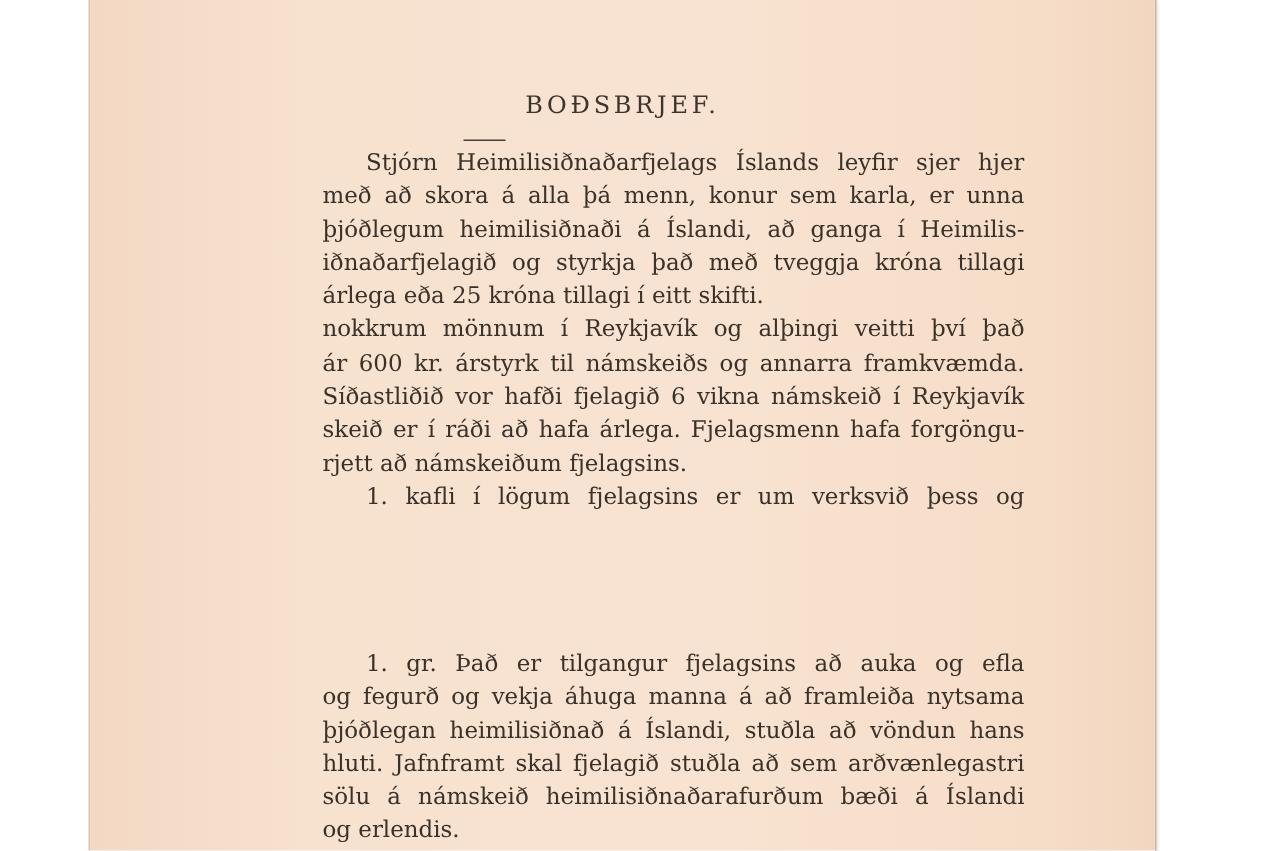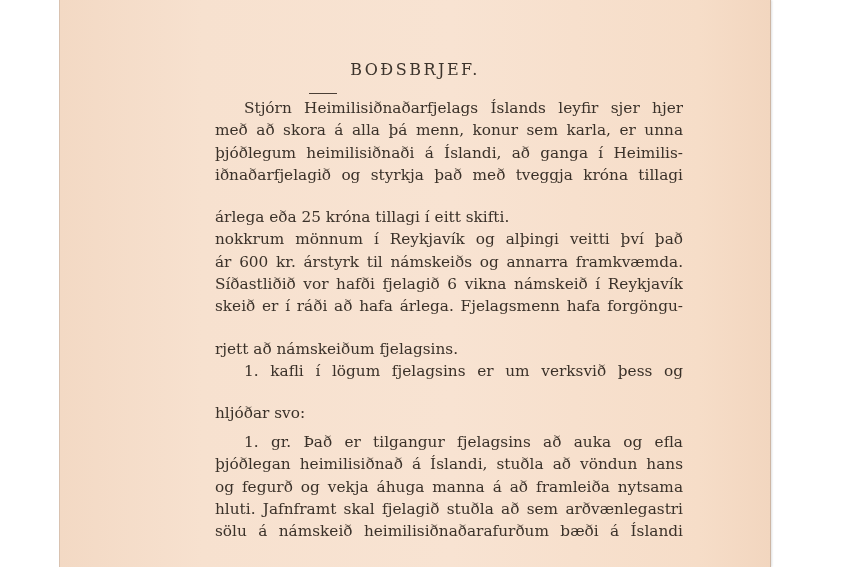--- a/index.html
+++ b/index.html
@@ -21,21 +21,21 @@
     position:absolute; left:249px; width:28px; top:93px; height:1px; background:#4a3f36;
   }
   .text {
     position:absolute; left:155px; width:468px;
     font-family:"DejaVu Serif", serif; font-size:15.3px; color:#3a3129;
   }
   .line {
     height:22.3px; line-height:22.3px; white-space:nowrap;
     text-align:justify; text-align-last:justify; overflow:hidden;
   }
-  .line.last { text-align-last:left;margin-top:20px; }
+  .line.last { text-align-last:left; }
   .line.indent { padding-left:29px; }
 </style>
 </head>
 <body>
 
 <div class="page">
   <div class="title">BOÐSBRJEF.</div>
   <div class="rule"></div>
 
   <div class="text" style="top:97px;">
@@ -45,24 +45,23 @@
     <div class="line">iðnaðarfjelagið og styrkja það með tveggja króna tillagi</div>
     <div class="line last">árlega eða 25 króna tillagi í eitt skifti.</div>
 
     <div class="line">nokkrum mönnum í Reykjavík og alþingi veitti því það</div>
     <div class="line">ár 600 kr. árstyrk til námskeiðs og annarra framkvæmda.</div>
     <div class="line">Síðastliðið vor hafði fjelagið 6 vikna námskeið í Reykjavík</div>
     <div class="line">skeið er í ráði að hafa árlega. Fjelagsmenn hafa forgöngu-</div>
     <div class="line last">rjett að námskeiðum fjelagsins.</div>
 
     <div class="line indent">1. kafli í lögum fjelagsins er um verksvið þess og</div>
-    <div class="line last">hljóðar svo:</div>
   </div>
 
   <div class="text" style="top:431px;">
     <div class="line indent">1. gr. Það er tilgangur fjelagsins að auka og efla</div>
+    <div class="line">og fegurð og vekja áhuga manna á að framleiða nytsama</div>
     <div class="line">þjóðlegan heimilisiðnað á Íslandi, stuðla að vöndun hans</div>
-    <div class="line">og fegurð og vekja áhuga manna á að framleiða nytsama</div>
     <div class="line">hluti. Jafnframt skal fjelagið stuðla að sem arðvænlegastri</div>
     <div class="line">sölu á námskeið heimilisiðnaðarafurðum bæði á Íslandi</div>
     <div class="line last">og erlendis.</div>
   </div>
 </div>
 
 </body></html>

